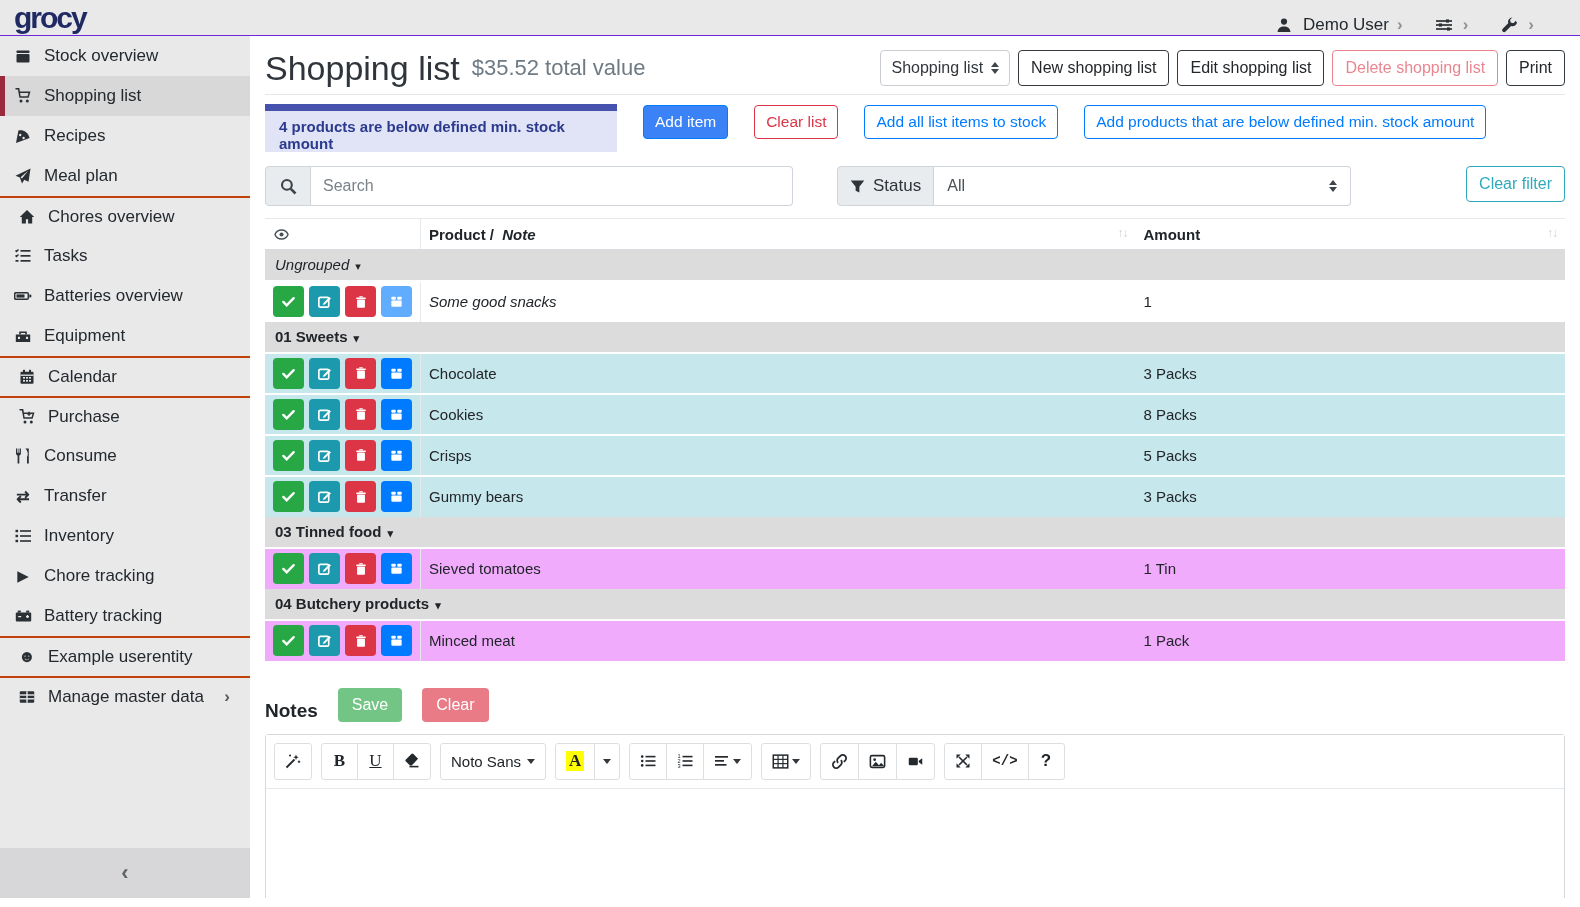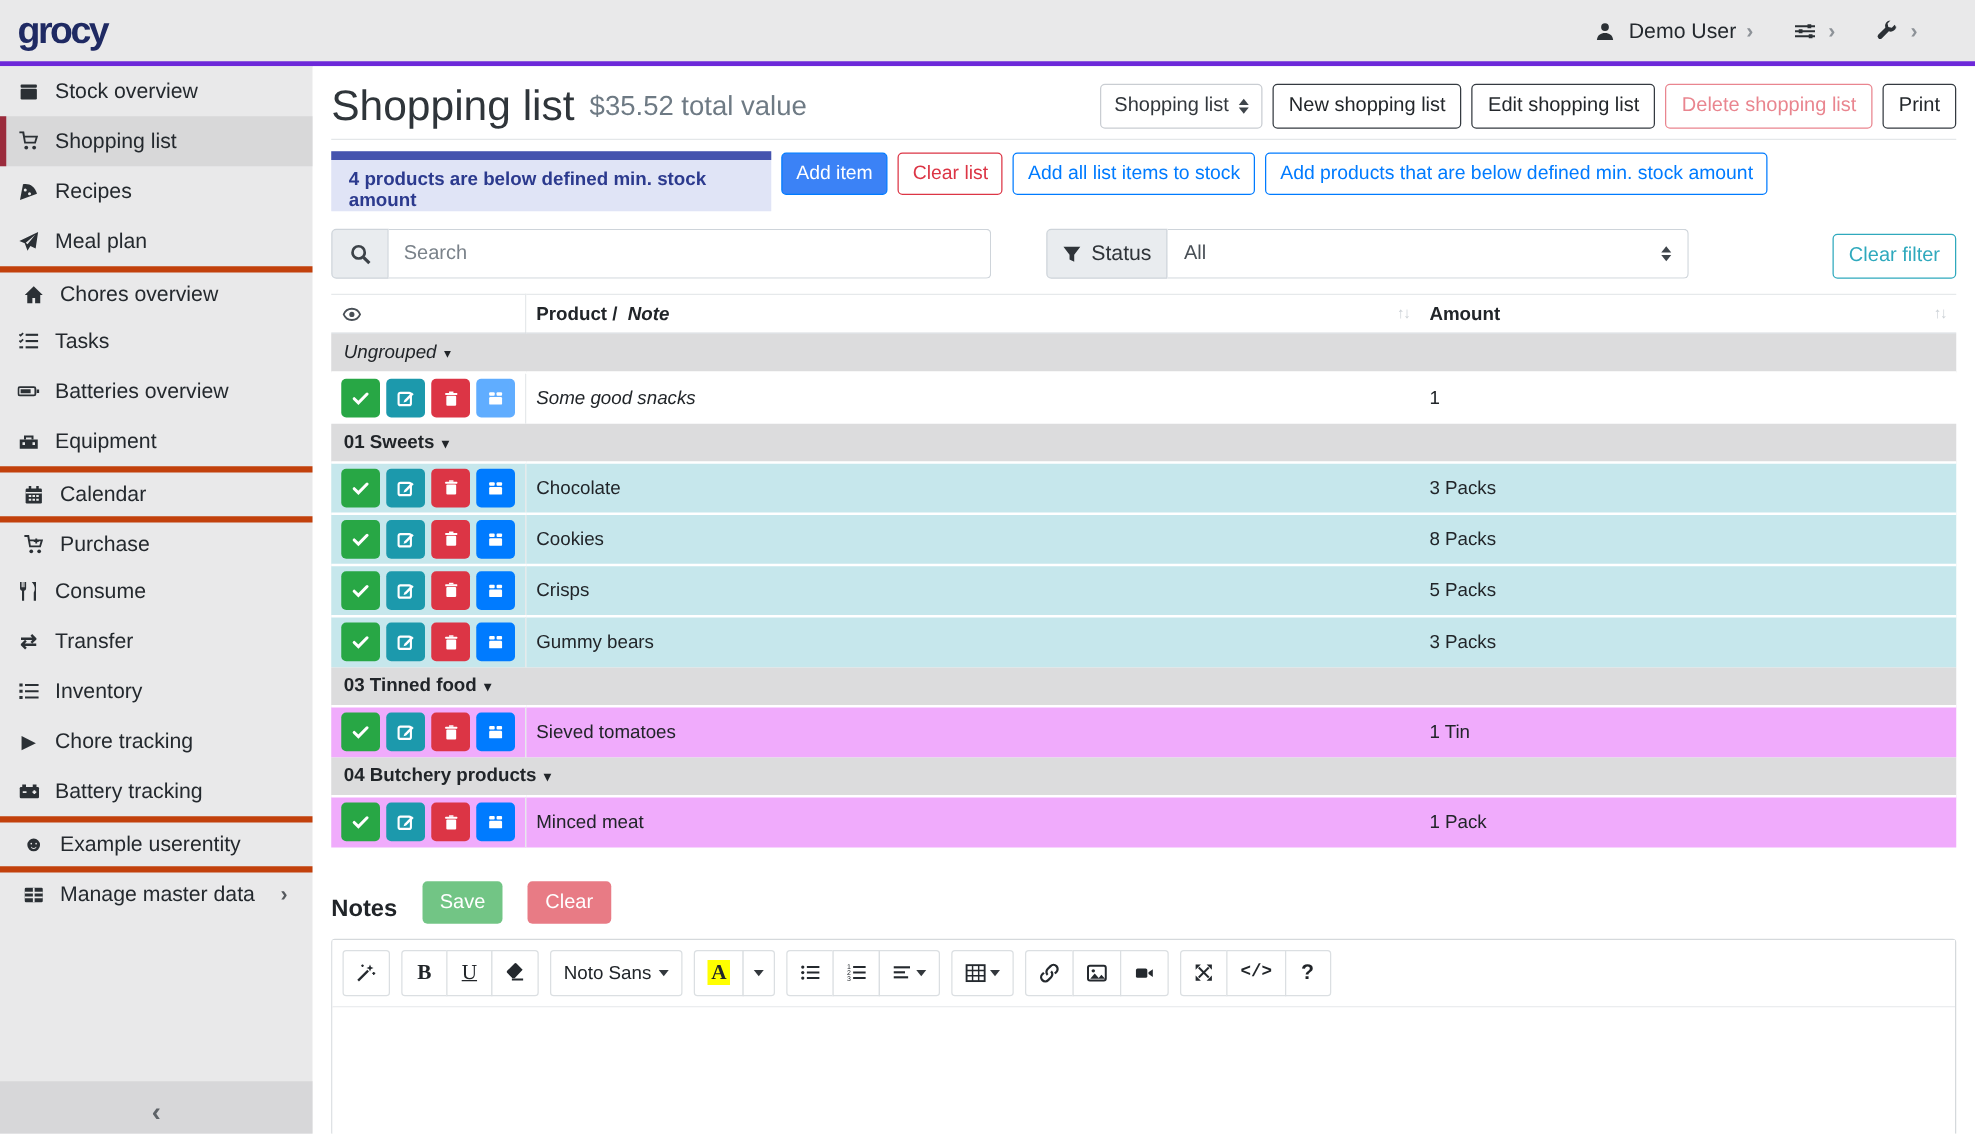--- a/index.html
+++ b/index.html
@@ -1,59 +1,59 @@
 <!DOCTYPE html>
 <html><head>
 <meta charset="utf-8">
 <style>
   html,body{margin:0;padding:0;background:#fff;}
   *{box-sizing:border-box;font-family:"Liberation Sans",sans-serif;}
   .app{width:1580px;height:907px;overflow:hidden;position:relative;background:#fff;}
 
   
-  .topbar{height:53px;background:#e9e9ea;border-bottom:4px solid #6d28d9;display:flex;align-items:center;justify-content:space-between;}
+  .topbar{height:36px;background:#e9e9ea;border-bottom:1px solid #6d28d9;display:flex;align-items:flex-end;justify-content:space-between;}
   .logo{width:250px;padding-left:14px;font-size:30px;font-weight:800;letter-spacing:-2px;color:#1f2a63;}
   .topbar-right{display:flex;align-items:center;gap:30px;padding-right:46px;font-size:17px;color:#24292e;}
   .tb-item{display:flex;align-items:center;gap:8px;cursor:pointer;}
   .chev{color:#8d9298;font-size:17px;font-weight:700;}
 
   
   .layout{display:flex;height:862px;}
   .sidebar{width:250px;flex-shrink:0;background:#e9e9ea;position:relative;}
   .nav-item{height:40px;display:flex;align-items:center;gap:10px;padding:0 12px;font-size:17px;color:#24292e;cursor:pointer;}
-  .nav-item.sep{border-top:5px solid #c2410c;padding-left:16px;}
+  .nav-item.sep{border-top:2px solid #c2410c;padding-left:16px;}
   .nav-item.active{background:#d8d8d9;border-left:5px solid #9b2b3c;padding-left:7px;}
   .icon-slot{width:22px;display:inline-flex;justify-content:center;align-items:center;color:#2b3035;flex-shrink:0;}
   .nav-chev{margin-left:auto;color:#55595e;font-size:17px;font-weight:700;padding-right:8px;}
   .collapse-bar{position:absolute;left:0;right:0;bottom:0;height:50px;background:#d7d7d9;display:flex;align-items:center;justify-content:center;color:#5e6368;font-size:22px;font-weight:700;cursor:pointer;}
 
   .main{flex:1;background:#fff;padding:0 15px;overflow:hidden;}
 
   
   .page-head{display:flex;align-items:center;padding-top:10px;height:54px;}
   .page-title{font-size:34px;font-weight:500;color:#2f353a;}
   .page-sub{font-size:22px;color:#6e7a84;margin-left:12px;}
   .head-buttons{margin-left:auto;display:flex;gap:8px;align-items:center;}
   .btn{border-radius:4px;font-size:16px;background:#fff;cursor:pointer;display:inline-flex;align-items:center;gap:8px;}
   .btn-select{border:1px solid #c9cdd2;color:#32373c;padding:8px 10px;}
   .btn-outline-dark{border:1px solid #343a40;color:#23272b;padding:8px 12px;}
   .btn-outline-danger{border:1px solid #dc3545;color:#dc3545;padding:8px 12px;}
   .dim{opacity:.6;}
   .head-sep{border-bottom:1px solid #e4e7e9;margin-top:4px;}
 
   
-  .action-row{display:flex;align-items:flex-end;gap:8px;margin-top:9px;}
+  .action-row{display:flex;align-items:flex-end;gap:26px;margin-top:9px;}
   .min-alert{width:352px;background:#e0e4f6;border-top:7px solid #4553ae;color:#2c3a8e;font-weight:700;font-size:15px;padding:7px 0 0 14px;cursor:pointer;}
   .abtn{border-radius:4px;font-size:15.5px;padding:0 11px;height:34px;align-self:flex-start;margin-top:1px;display:inline-flex;align-items:center;cursor:pointer;}
   .abtn-primary{background:#3b82f6;border:1px solid #007bff;color:#fff;}
   .abtn-outline-danger{background:#fff;border:1px solid #dc3545;color:#dc3545;}
   .abtn-outline-primary{background:#fff;border:1px solid #007bff;color:#007bff;}
 
   
-  .filter-row{display:flex;align-items:flex-end;margin-top:14px;}
+  .filter-row{display:flex;align-items:flex-start;margin-top:14px;}
   .search-group{display:flex;width:528px;height:40px;}
   .sg-prepend{width:46px;background:#e9ecef;border:1px solid #ced4da;border-radius:4px 0 0 4px;display:flex;align-items:center;justify-content:center;color:#3c4248;}
   .search-group input{flex:1;border:1px solid #ced4da;border-left:none;border-radius:0 4px 4px 0;font-size:16px;padding:0 12px;color:#495057;outline:none;}
   .search-group input::placeholder{color:#7a828a;}
   .status-group{display:flex;height:40px;width:514px;margin-left:44px;}
   .st-prepend{background:#e9ecef;border:1px solid #ced4da;border-radius:4px 0 0 4px;display:flex;align-items:center;gap:8px;padding:0 12px;font-size:17px;color:#2f3439;}
   .st-select{flex:1;border:1px solid #ced4da;border-left:none;border-radius:0 4px 4px 0;display:flex;align-items:center;justify-content:space-between;padding:0 13px;font-size:16px;color:#495057;cursor:pointer;}
   .clear-filter{margin-left:auto;border:1px solid #2fa9bd;color:#2fa9bd;background:#fff;border-radius:4px;font-size:16px;padding:8px 12px;cursor:pointer;}
   .updown{display:flex;flex-direction:column;gap:2px;}
   .tri-up{width:0;height:0;border-left:4px solid transparent;border-right:4px solid transparent;border-bottom:5px solid #3f454b;}

